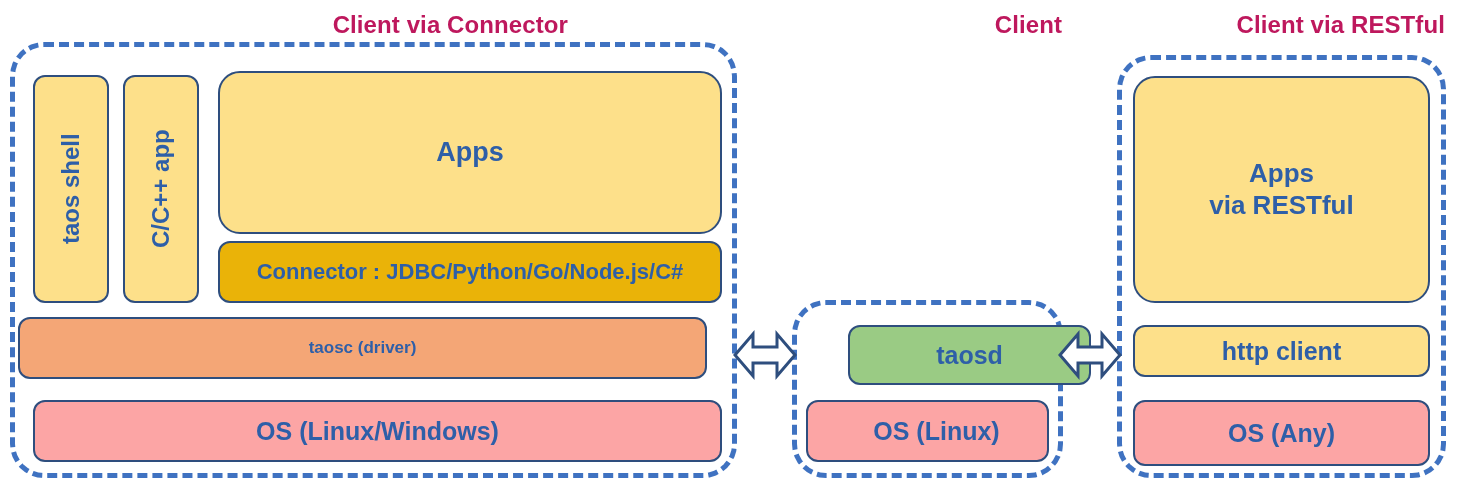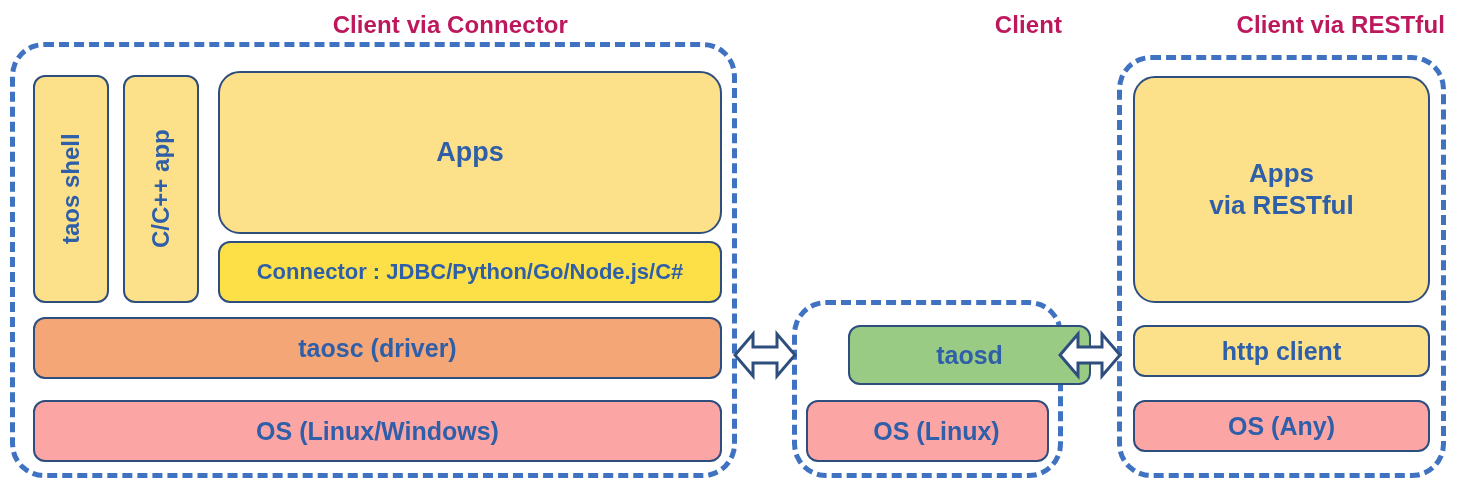--- a/index.html
+++ b/index.html
@@ -54,43 +54,43 @@
     font-weight: bold;
     font-size: 22px;
     line-height: 1.22;
     text-align: center;
     white-space: pre-line;
   }
   .box.yellow { background: #FDE08A; }
   .box.blue   { background: #fca5a5; }
   .box.orange { background: #F4A676; }
   .box.green  { background: #9ACB84; margin-left: 42px; }
-  .box.gray   { background: #fde047; }
+  .box.gray   { background: #eab308; }
 
   .box.vertical {
     writing-mode: vertical-rl;
     transform: rotate(180deg);
   }
 
   
   #box-taos-shell   { left: 33px;  top: 75px;  width: 76px;  height: 228px; font-size: 24px; }
   #box-cpp-app      { left: 123px; top: 75px;  width: 76px;  height: 228px; font-size: 24px; }
   #box-apps-left    { left: 218px; top: 71px;  width: 504px; height: 163px; font-size: 27px; border-radius: 22px;}
   #box-connector    { left: 218px; top: 241px; width: 504px; height: 62px;  font-size: 22px; }
-  #box-taosc        { left: 33px;  top: 317px; width: 689px; height: 62px;  font-size: 25px; }
+  #box-taosc        { left: 18px;  top: 317px; width: 689px; height: 62px;  font-size: 17px; }
   #box-os-linwin    { left: 33px;  top: 400px; width: 689px; height: 62px;  font-size: 25px; }
 
   
   #box-taosd        { left: 806px; top: 325px; width: 243px; height: 60px; font-size: 25px; }
   #box-os-linux     { left: 806px; top: 400px; width: 243px; height: 62px; font-size: 25px; padding-left: 18px; }
 
   
   #box-apps-rest    { left: 1133px; top: 76px;  width: 297px; height: 227px; font-size: 26px; border-radius: 22px;}
   #box-http-client  { left: 1133px; top: 325px; width: 297px; height: 52px;  font-size: 25px; }
-  #box-os-any       { left: 1133px; top: 400px; width: 297px; height: 52px;  font-size: 25px; }
+  #box-os-any       { left: 1133px; top: 400px; width: 297px; height: 66px;  font-size: 25px; }
 
   
   .arrow { position: absolute; }
   #arrow-left  { left: 733px;  top: 324px; width: 64px; height: 62px; }
   #arrow-right { left: 1058px; top: 324px; width: 64px; height: 62px; }
 </style>
 </head>
 <body>
 
 <div class="stage">

